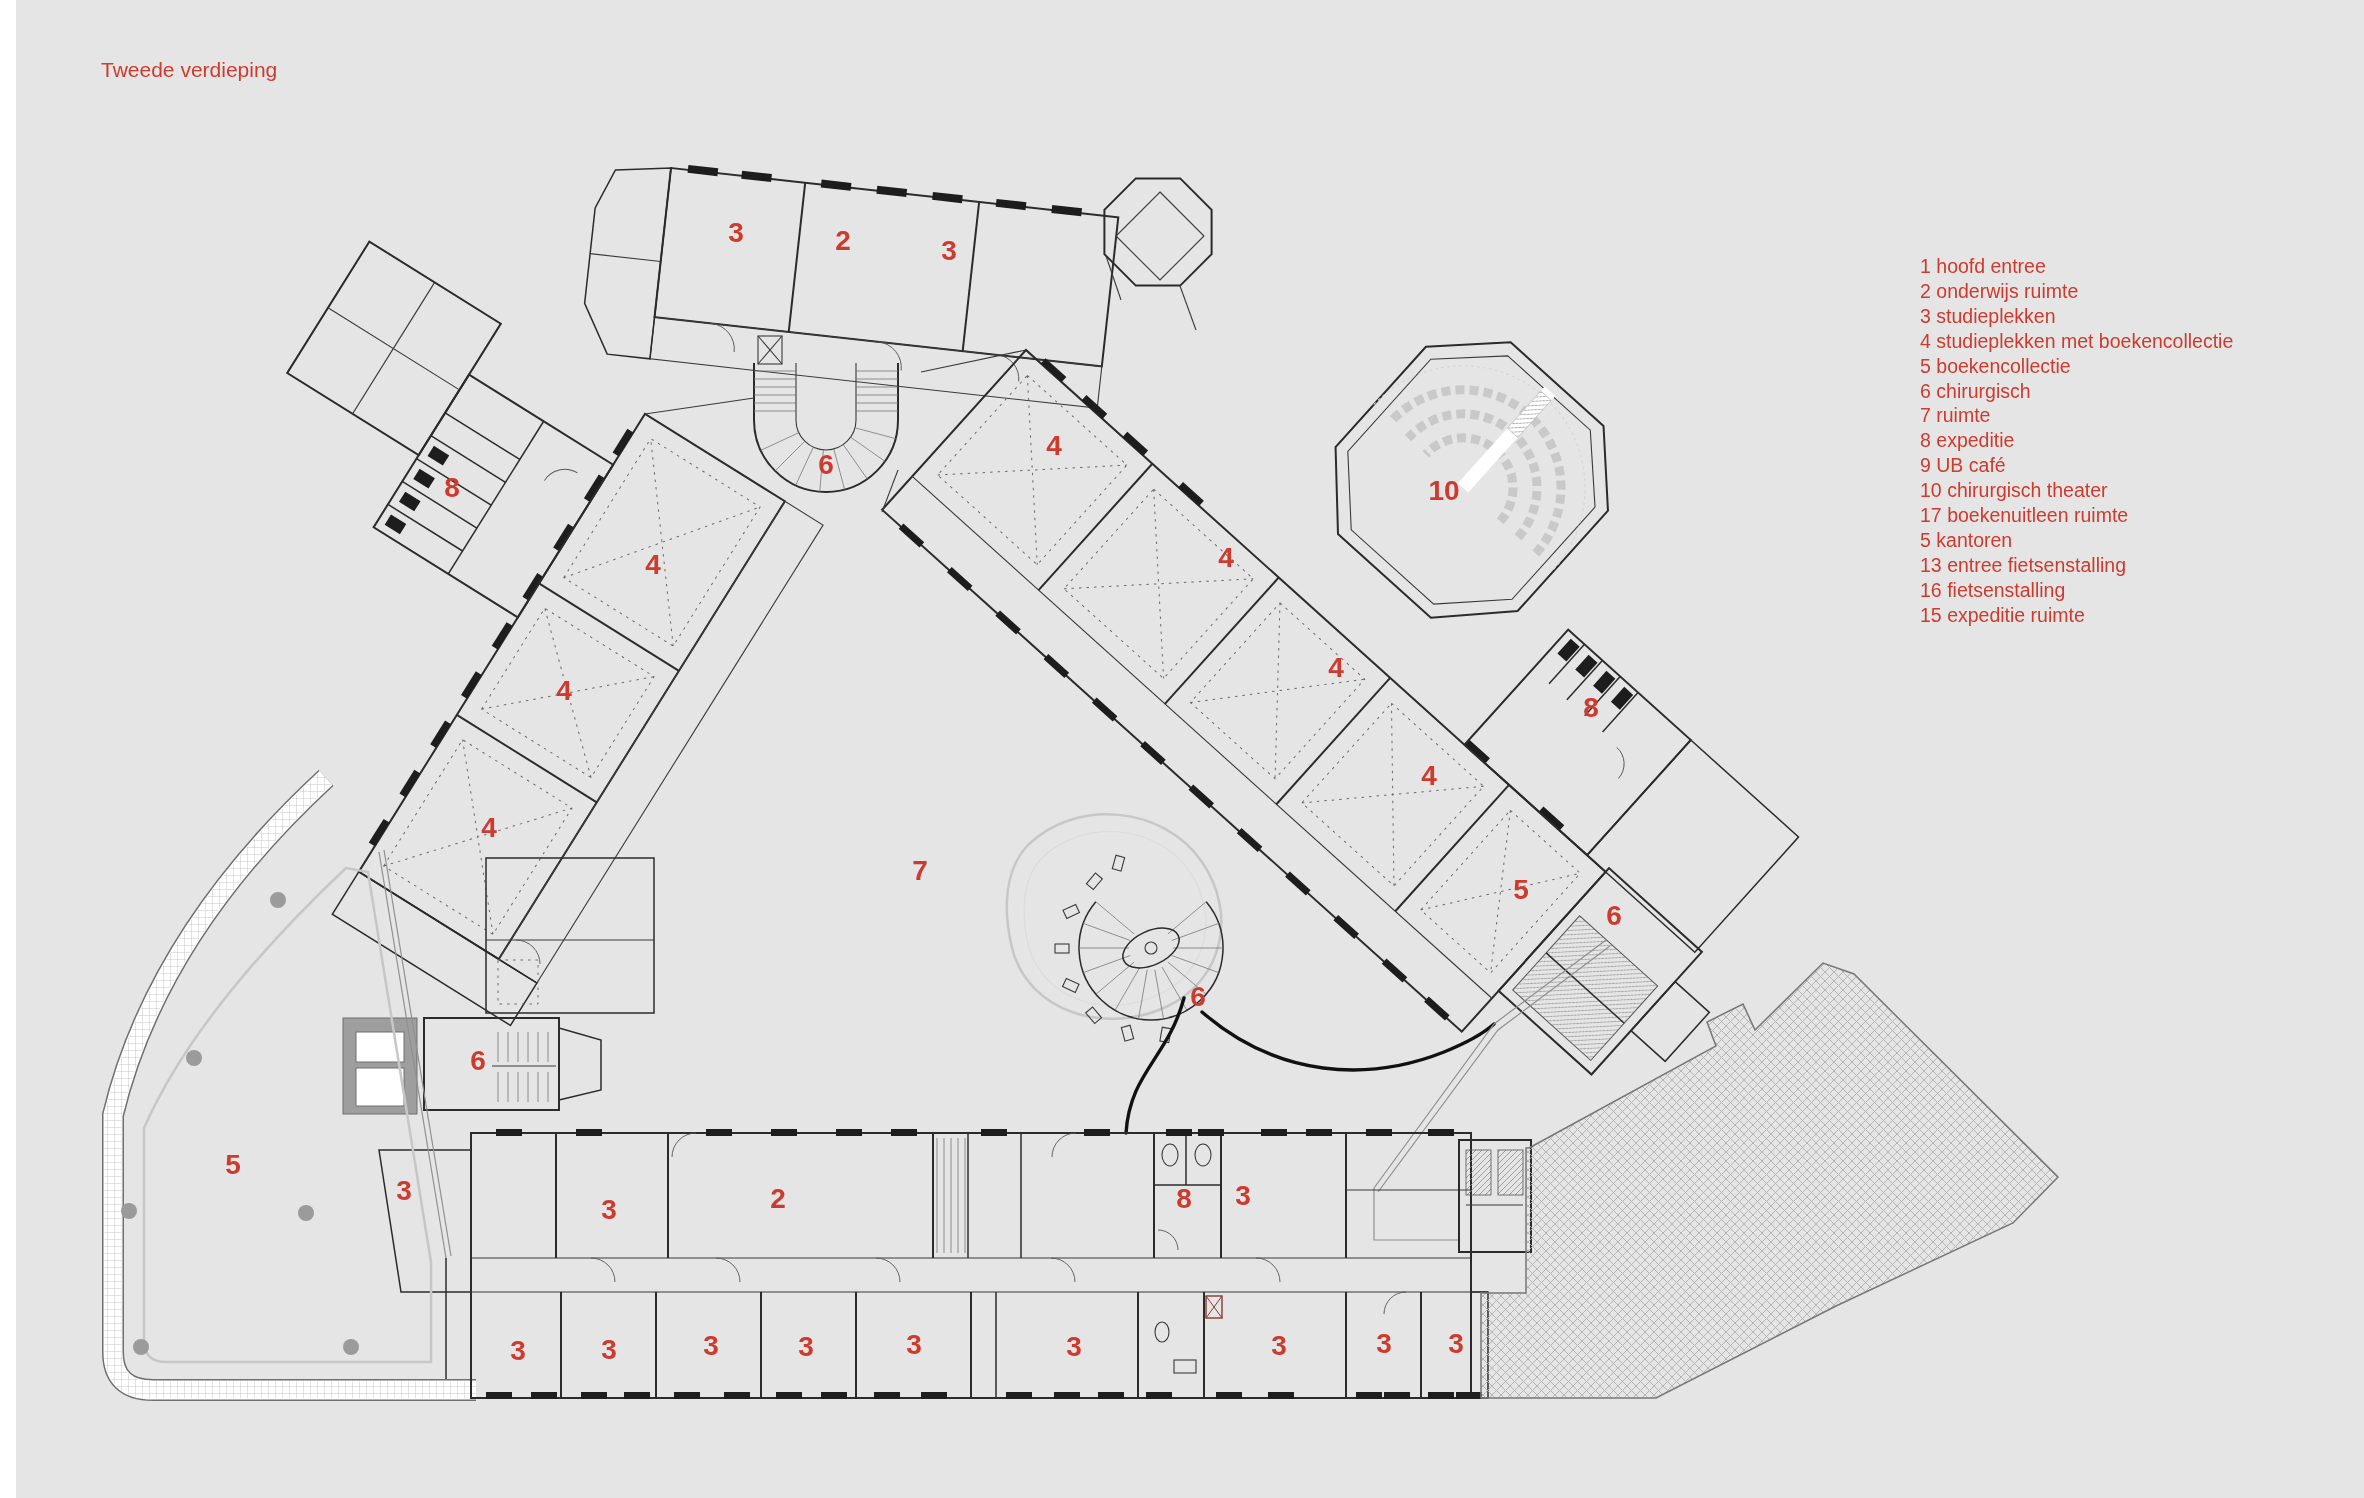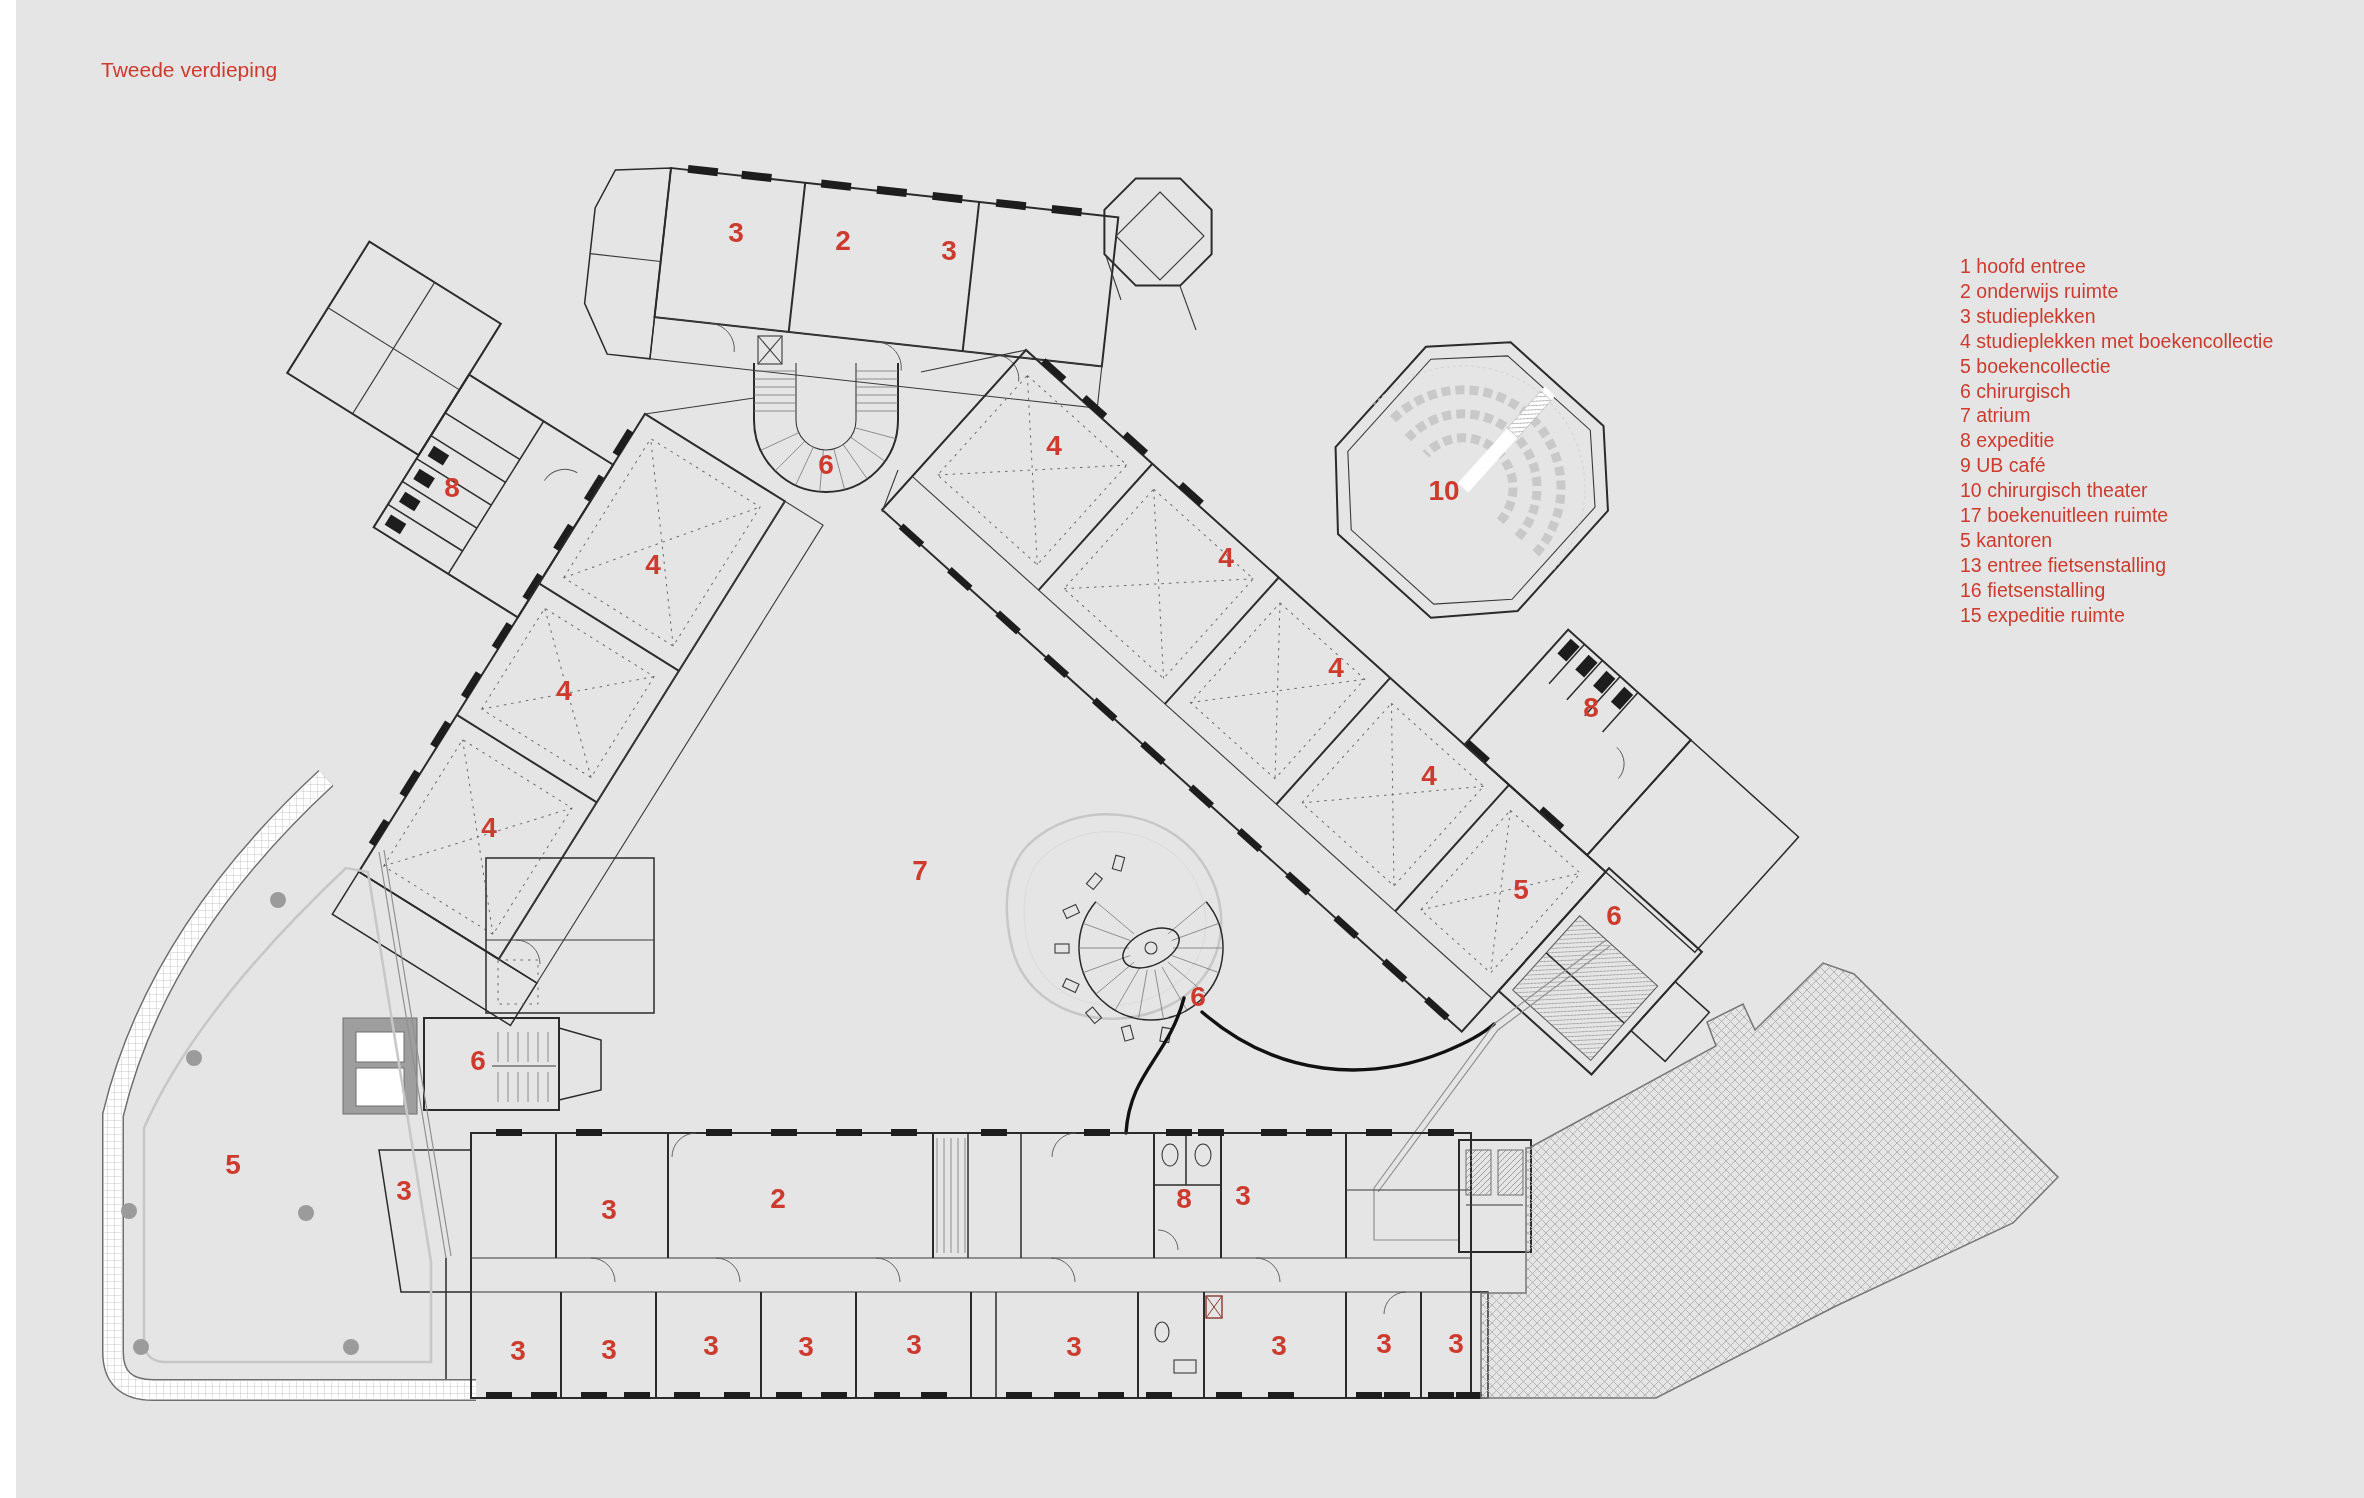--- a/index.html
+++ b/index.html
@@ -1,20 +1,20 @@
 <!DOCTYPE html>
 <html style="--red: #cc3b2e;"><head>
 <meta charset="utf-8">
 <style>
   :root { --red:#cc3b2e; }
   html,body{margin:0;padding:0;background:#fff;}
   .canvas{position:relative;width:2364px;height:1498px;background:#e5e5e5;overflow:hidden;
           font-family:"Liberation Sans",sans-serif;margin-left:16px;}
   .plan-title{position:absolute;left:85px;top:58px;font-size:21px;color:var(--red);}
-  .legend{position:absolute;left:1944px;top:254px;font-size:19.5px;line-height:24.9px;color:var(--red);}
+  .legend{position:absolute;left:1904px;top:254px;font-size:19.5px;line-height:24.9px;color:var(--red);}
   .legend-item{white-space:nowrap;}
   svg{position:absolute;left:0;top:0;}
   .wl2{stroke:#2b2b2b;stroke-width:2;fill:none;}
   .wl15{stroke:#2b2b2b;stroke-width:1.5;fill:none;}
   .wl1{stroke:#3a3a3a;stroke-width:1.1;fill:none;}
   .dotx{stroke:#6a6a6a;stroke-width:1;fill:none;stroke-dasharray:2.5 5;}
   .win{fill:#1d1d1d;stroke:none;}
   .gray2{stroke:#c7c7c7;stroke-width:2.5;fill:none;}
   .gray1{stroke:#dcdcdc;stroke-width:1.2;fill:none;}
   .seat{stroke:#c9c9c9;stroke-width:9;fill:none;stroke-dasharray:9 5;}
@@ -42,21 +42,21 @@
       <div class="legend-item"><span>2</span>&nbsp;<span>onderwijs ruimte</span></div>
 
       <div class="legend-item"><span>3</span>&nbsp;<span>studieplekken</span></div>
 
       <div class="legend-item"><span>4</span>&nbsp;<span>studieplekken met boekencollectie</span></div>
 
       <div class="legend-item"><span>5</span>&nbsp;<span>boekencollectie</span></div>
 
       <div class="legend-item"><span>6</span>&nbsp;<span>chirurgisch</span></div>
 
-      <div class="legend-item"><span>7</span>&nbsp;<span>atrium</span></div>
+      <div class="legend-item"><span>7</span>&nbsp;<span>ruimte</span></div>
 
       <div class="legend-item"><span>8</span>&nbsp;<span>expeditie</span></div>
 
       <div class="legend-item"><span>9</span>&nbsp;<span>UB café</span></div>
 
       <div class="legend-item"><span>10</span>&nbsp;<span>chirurgisch theater</span></div>
 
       <div class="legend-item"><span>17</span>&nbsp;<span>boekenuitleen ruimte</span></div>
 
       <div class="legend-item"><span>5</span>&nbsp;<span>kantoren</span></div>

